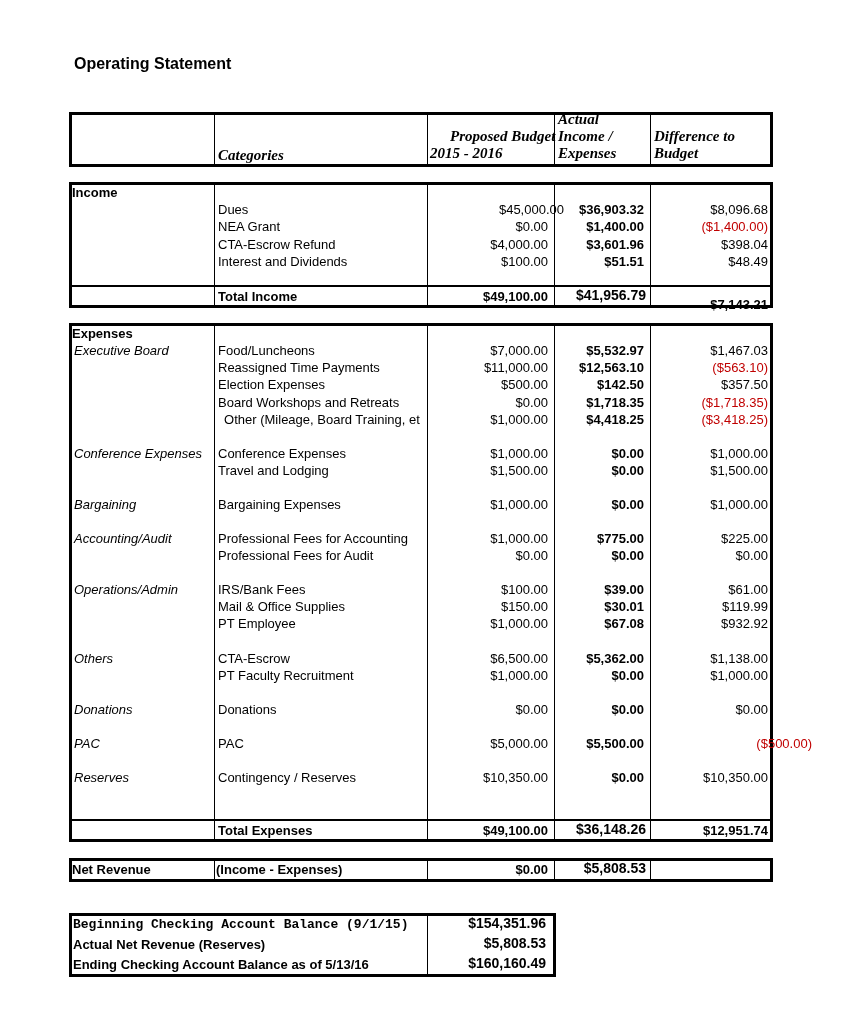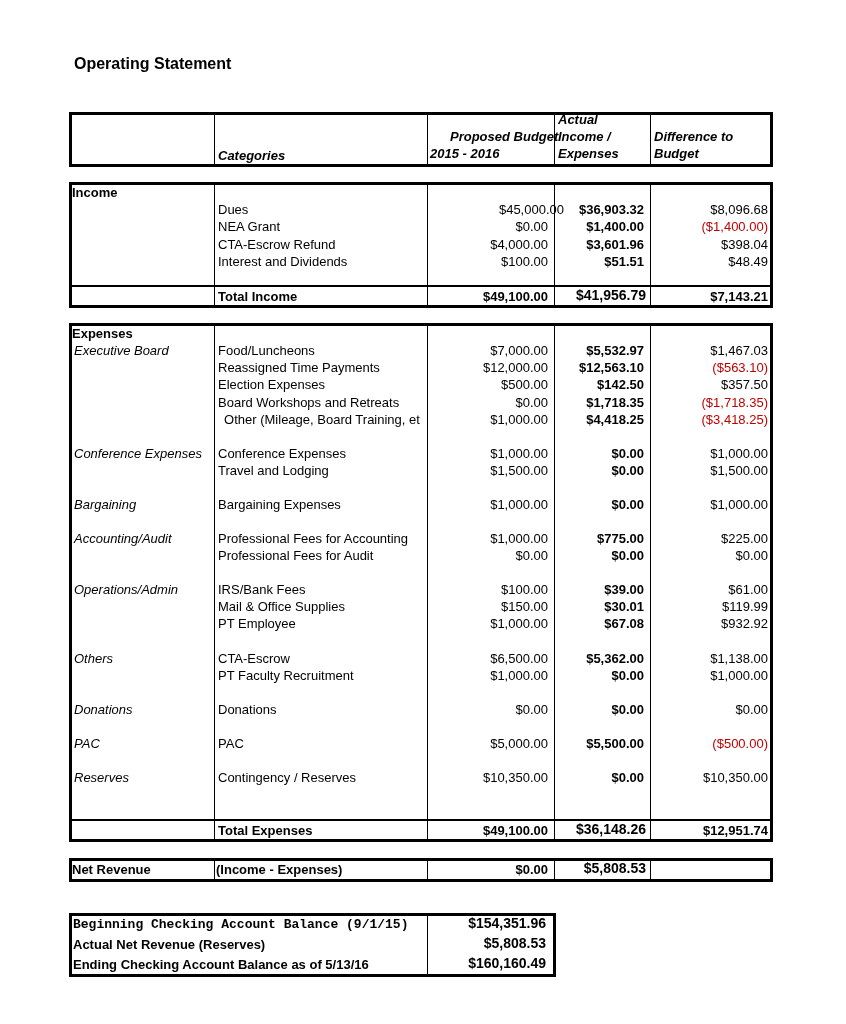--- a/index.html
+++ b/index.html
@@ -6,21 +6,21 @@
   body { width:846px; height:1024px; position:relative; font-family:"Liberation Sans", sans-serif; color:#000; overflow:hidden; }
   .title { position:absolute; left:74px; top:55px; font-size:16px; font-weight:bold; }
   .box { position:absolute; border:3px solid #000; box-sizing:border-box; }
   .vl { position:absolute; width:1px; background:#000; }
   .hl { position:absolute; height:2px; background:#000; }
   .t { position:absolute; font-size:13px; line-height:17px; white-space:nowrap; }
   .r { text-align:right; }
   .b { font-weight:bold; }
   .i { font-style:italic; }
   .neg { color:#c00000; }
-  .hdr { font-weight:bold; font-style:italic; font-size:13px; line-height:17px; }
+  .hdr { font-weight:bold; font-style:italic; font-size:15px; line-height:17px;font-family:Liberation Serif, serif; }
   .big { font-size:14px; font-weight:bold; }
 </style>
 </head>
 <body>
 
 <div class="title">Operating Statement</div>
 
 <div class="box" style="left:69px;top:112px;width:704px;height:55px;"></div>
 <div class="vl" style="left:214px;top:114px;height:51px;"></div>
 <div class="vl" style="left:427px;top:114px;height:51px;"></div>
@@ -58,38 +58,38 @@
     <div class="t r" style="left:652px;width:116px;top:235.6px;">$398.04</div>
     <div class="t " style="left:218px;top:252.9px;">Interest and Dividends</div>
     <div class="t r" style="left:428px;width:120px;top:252.9px;">$100.00</div>
     <div class="t b r" style="left:556px;width:88px;top:252.9px;">$51.51</div>
     <div class="t r" style="left:652px;width:116px;top:252.9px;">$48.49</div>
   </div>
 
 <div class="t b" style="left:218px;top:288px;">Total Income</div>
 <div class="t b r" style="left:428px;width:120px;top:288px;">$49,100.00</div>
 <div class="t big r" style="left:556px;width:90px;top:287px;">$41,956.79</div>
-<div class="t b r" style="left:652px;width:116px;top:288px;">$7,143.21</div>
+<div class="t b r" style="left:652px;width:116px;top:296px;">$7,143.21</div>
 
 <div class="box" style="left:69px;top:323px;width:704px;height:519px;"></div>
 <div class="vl" style="left:214px;top:325px;height:515px;"></div>
 <div class="vl" style="left:427px;top:325px;height:515px;"></div>
 <div class="vl" style="left:554px;top:325px;height:515px;"></div>
 <div class="vl" style="left:650px;top:325px;height:515px;"></div>
 <div class="hl" style="left:71px;top:819px;width:700px;"></div>
 <div class="t b" style="left:72px;top:325px;">Expenses</div>
 
 <div id="expense-rows">
     <div class="t i" style="left:74px;top:342px;">Executive Board</div>
     <div class="t " style="left:218px;top:342px;width:208px;overflow:hidden;">Food/Luncheons</div>
     <div class="t r" style="left:428px;width:120px;top:342px;">$7,000.00</div>
     <div class="t b r" style="left:556px;width:88px;top:342px;">$5,532.97</div>
     <div class="t r" style="left:652px;width:116px;top:342px;">$1,467.03</div>
     <div class="t " style="left:218px;top:359.2px;width:208px;overflow:hidden;">Reassigned Time Payments</div>
-    <div class="t r" style="left:428px;width:120px;top:359.2px;">$12,000.00</div>
+    <div class="t r" style="left:428px;width:120px;top:359.2px;">$11,000.00</div>
     <div class="t b r" style="left:556px;width:88px;top:359.2px;">$12,563.10</div>
     <div class="t r neg" style="left:652px;width:116px;top:359.2px;">($563.10)</div>
     <div class="t " style="left:218px;top:376.4px;width:208px;overflow:hidden;">Election Expenses</div>
     <div class="t r" style="left:428px;width:120px;top:376.4px;">$500.00</div>
     <div class="t b r" style="left:556px;width:88px;top:376.4px;">$142.50</div>
     <div class="t r" style="left:652px;width:116px;top:376.4px;">$357.50</div>
     <div class="t " style="left:218px;top:393.6px;width:208px;overflow:hidden;">Board Workshops and Retreats</div>
     <div class="t r" style="left:428px;width:120px;top:393.6px;">$0.00</div>
     <div class="t b r" style="left:556px;width:88px;top:393.6px;">$1,718.35</div>
     <div class="t r neg" style="left:652px;width:116px;top:393.6px;">($1,718.35)</div>
@@ -144,21 +144,21 @@
     <div class="t r" style="left:652px;width:116px;top:667.2px;">$1,000.00</div>
     <div class="t i" style="left:74px;top:701px;">Donations</div>
     <div class="t " style="left:218px;top:701px;width:208px;overflow:hidden;">Donations</div>
     <div class="t r" style="left:428px;width:120px;top:701px;">$0.00</div>
     <div class="t b r" style="left:556px;width:88px;top:701px;">$0.00</div>
     <div class="t r" style="left:652px;width:116px;top:701px;">$0.00</div>
     <div class="t i" style="left:74px;top:735px;">PAC</div>
     <div class="t " style="left:218px;top:735px;width:208px;overflow:hidden;">PAC</div>
     <div class="t r" style="left:428px;width:120px;top:735px;">$5,000.00</div>
     <div class="t b r" style="left:556px;width:88px;top:735px;">$5,500.00</div>
-    <div class="t r neg" style="left:652px;width:116px;top:735px;">($500.00)</div>
+    <div class="t r neg" style="left:652px;width:116px;top:735px;padding-left:44px;">($500.00)</div>
     <div class="t i" style="left:74px;top:769px;">Reserves</div>
     <div class="t " style="left:218px;top:769px;width:208px;overflow:hidden;">Contingency / Reserves</div>
     <div class="t r" style="left:428px;width:120px;top:769px;">$10,350.00</div>
     <div class="t b r" style="left:556px;width:88px;top:769px;">$0.00</div>
     <div class="t r" style="left:652px;width:116px;top:769px;">$10,350.00</div>
   </div>
 
 <div class="t b" style="left:218px;top:822px;">Total Expenses</div>
 <div class="t b r" style="left:428px;width:120px;top:822px;">$49,100.00</div>
 <div class="t big r" style="left:556px;width:90px;top:821px;">$36,148.26</div>

